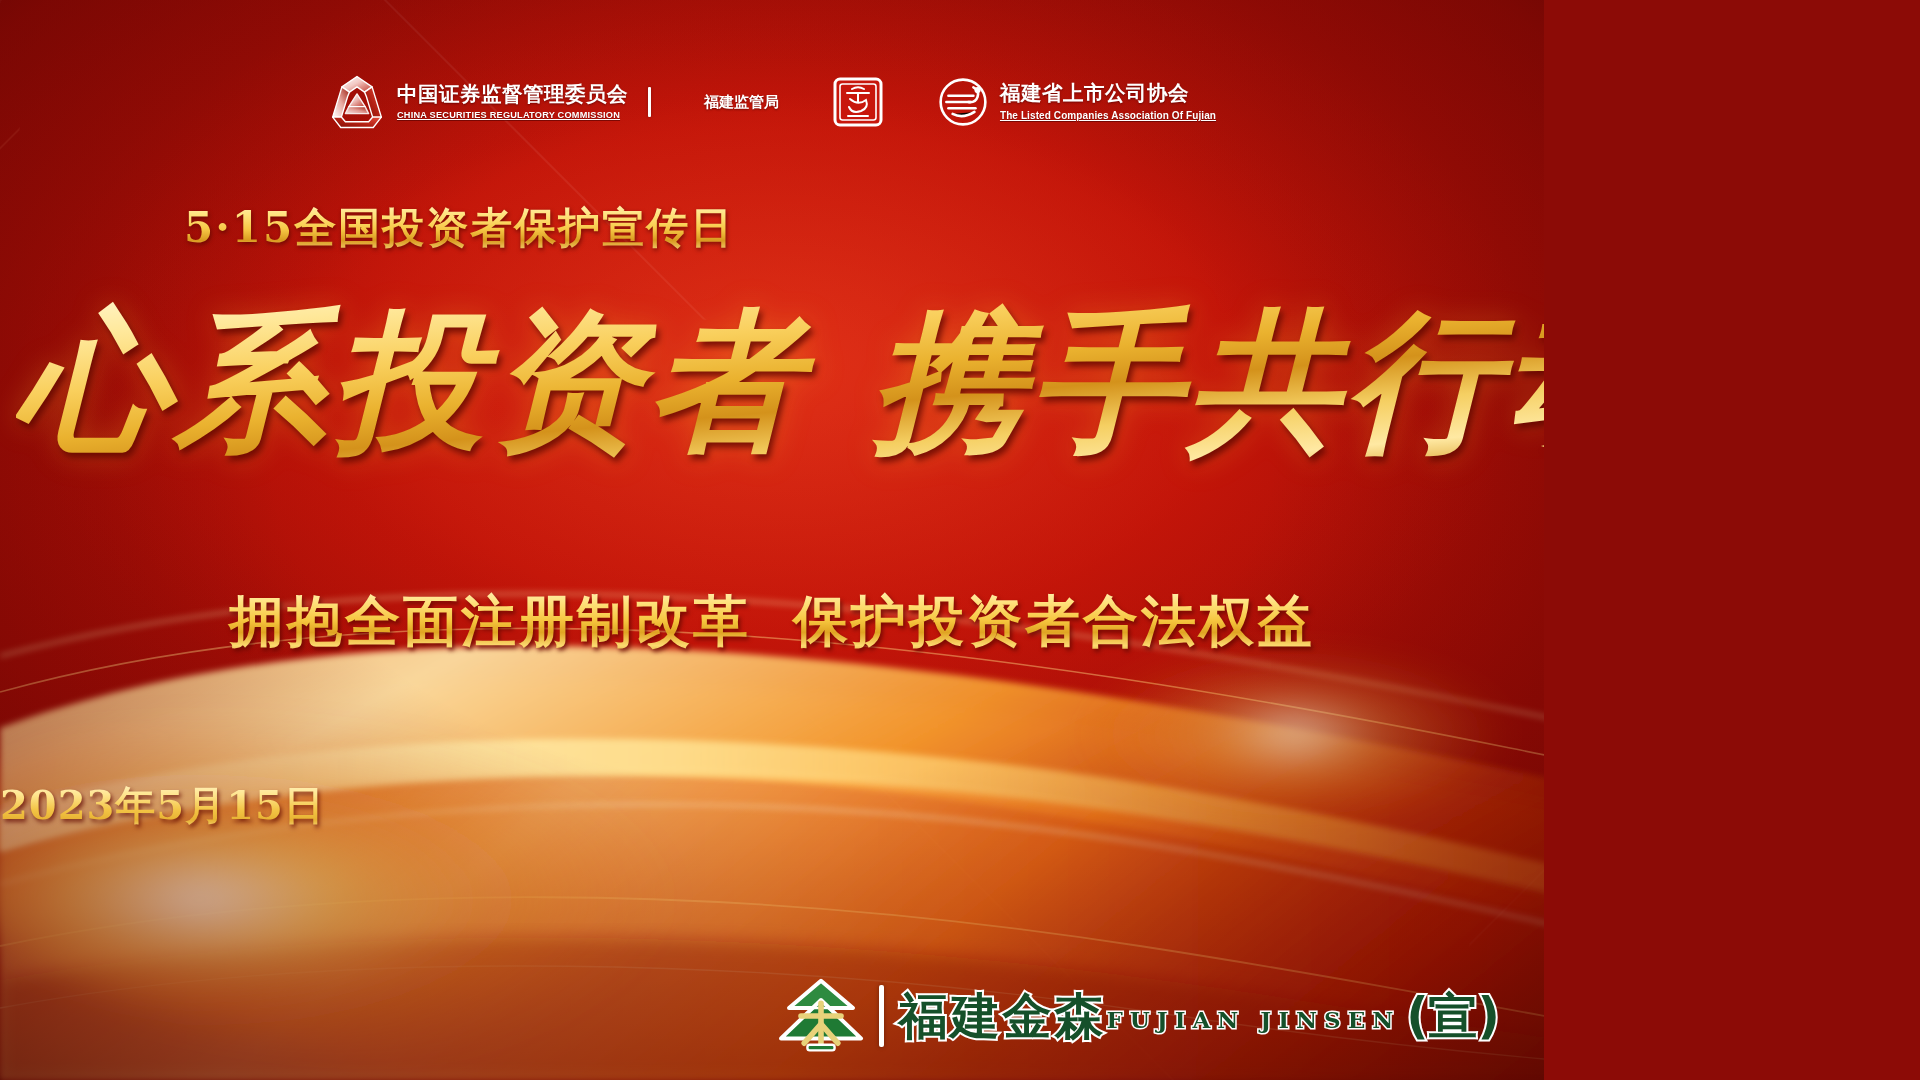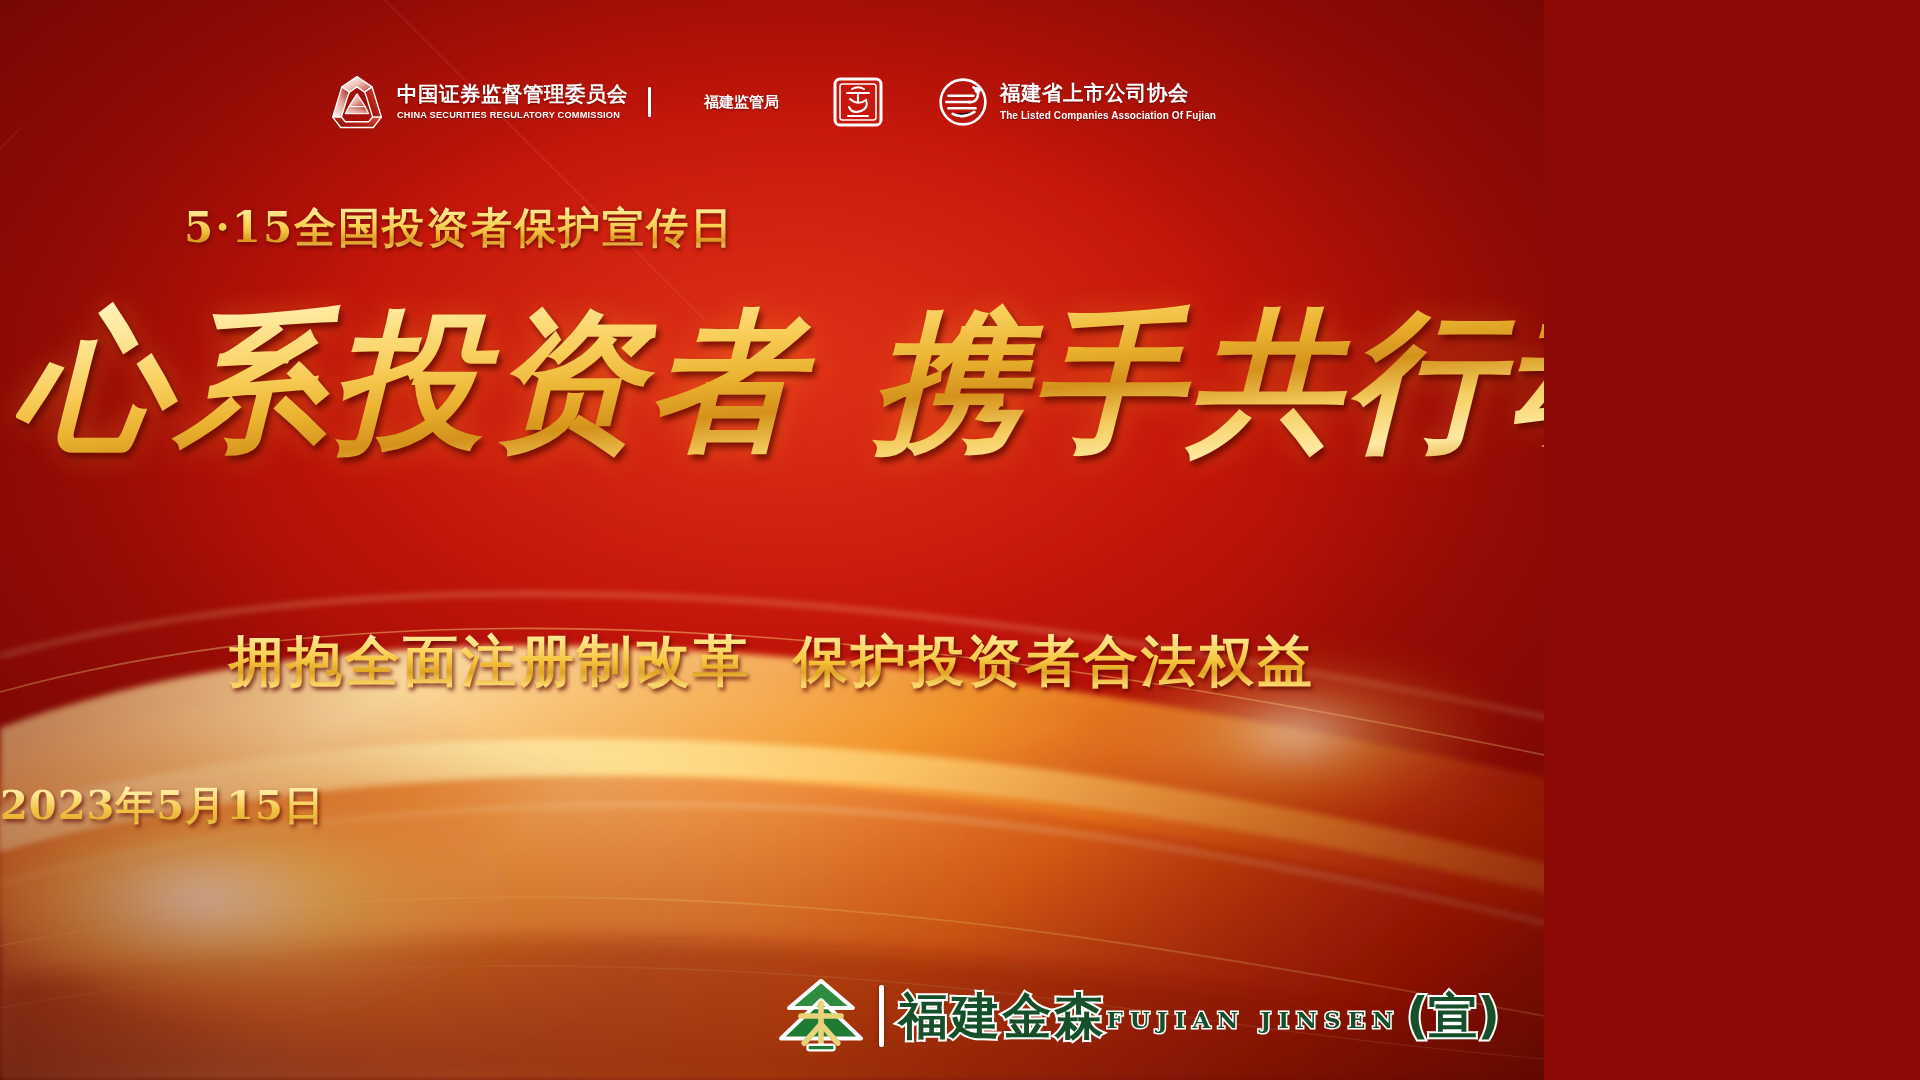--- a/index.html
+++ b/index.html
@@ -66,20 +66,21 @@
   .csrc-mark { width:58px; height:56px; flex:0 0 auto; }
   .logo-text-cn {
     font-size:20.5px; font-weight:700; letter-spacing:.5px; color:#ffffff;
     line-height:1.05; white-space:nowrap;
     text-shadow:0 1px 2px rgba(80,0,0,.65);
   }
   .logo-text-en {
     font-size:9.2px; font-weight:700; letter-spacing:.22px; color:#ffffff;
     white-space:nowrap; line-height:1.15; margin-top:6px;
     text-shadow:0 1px 1px rgba(80,0,0,.6);
+    text-decoration:underline;
   }
   .logo-text-en.small2 { font-size:10px; letter-spacing:.1px; }
   .logo-divider {
     width:3px; height:30px; background:#ffffff; margin:0 9px; border-radius:1px;
     box-shadow:0 0 3px rgba(0,0,0,.3);
   }
   .logo-sub {
     font-size:15px; font-weight:700; color:#fff; white-space:nowrap;
     text-shadow:0 1px 2px rgba(80,0,0,.65);
     margin-left:33px;
@@ -114,21 +115,20 @@
   .main-title .gap { display:inline-block; width:66px; }
 
   .subtitle {
     position:absolute; top:585px; left:0; right:0; z-index:6;
     text-align:center; white-space:nowrap;
     font-size:55px; font-weight:700; letter-spacing:3px;
     font-family:"DejaVu Sans","Liberation Sans",sans-serif;
     background:linear-gradient(180deg,#fff4c6 0%,#ffe17c 24%,#f6c63f 48%,#e0a422 64%,#fcd96f 82%,#c98c16 100%);
     -webkit-background-clip:text; background-clip:text; color:transparent;
     filter:drop-shadow(2px 3px 2px rgba(95,5,0,.75));
-    margin-top:40px;
   }
   .subtitle .gap { display:inline-block; width:42px; }
 
   .date-line {
     position:absolute; top:778px; left:0; right:0; z-index:6;
     white-space:nowrap;
     font-size:40px; font-weight:700; letter-spacing:1px;
     font-family:"DejaVu Serif","Liberation Serif",serif;
     background:linear-gradient(180deg,#fff6d2 0%,#ffe690 30%,#f3c445 58%,#e7b232 76%,#ffe9a6 100%);
     -webkit-background-clip:text; background-clip:text; color:transparent;

